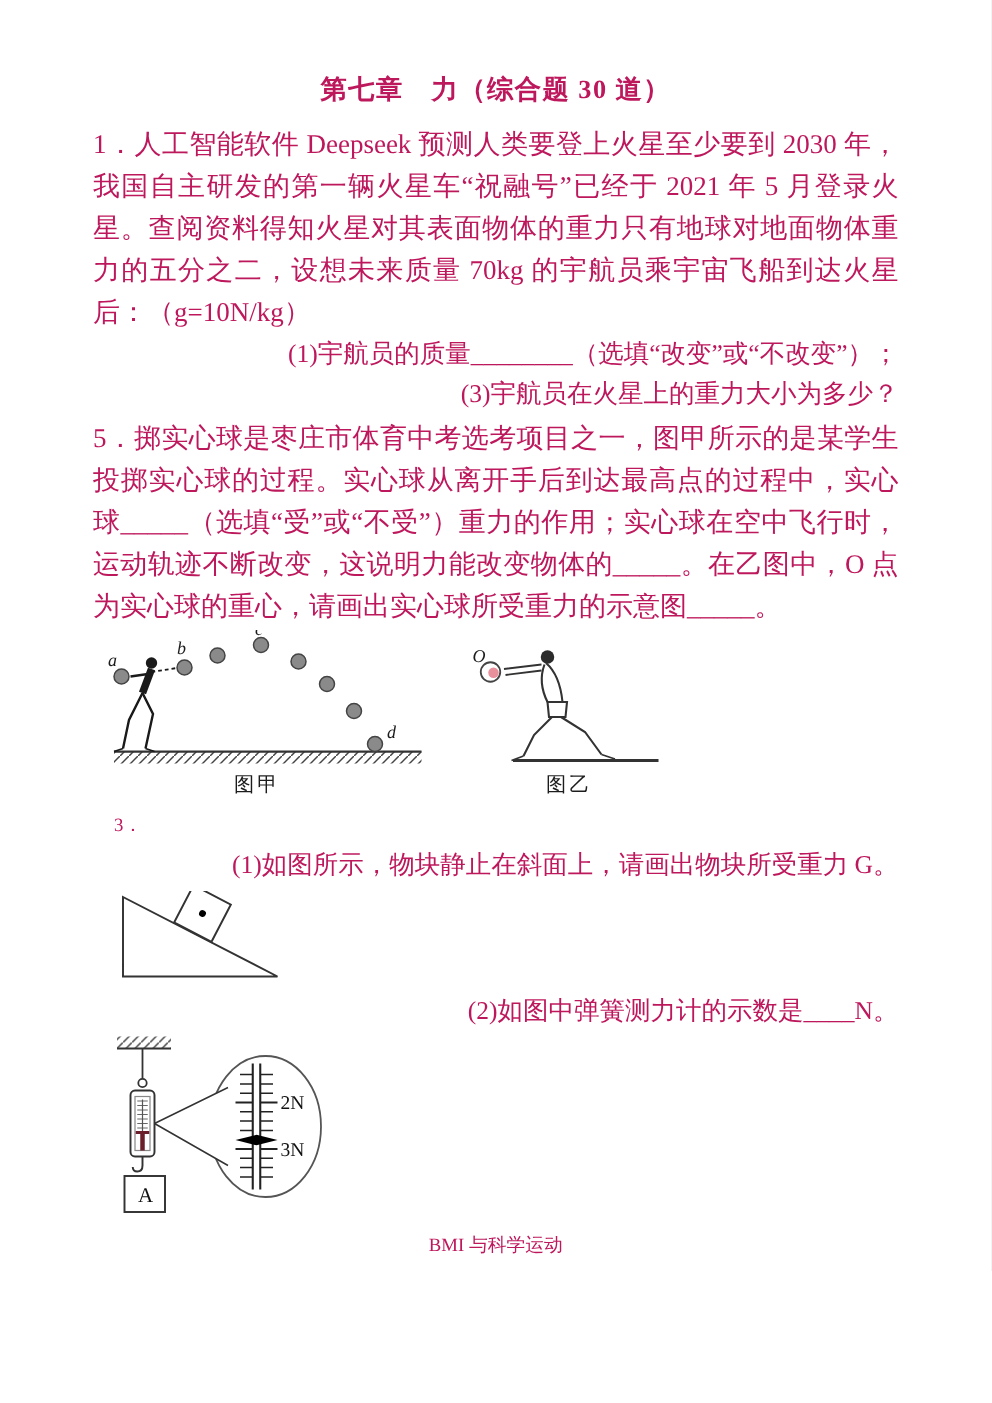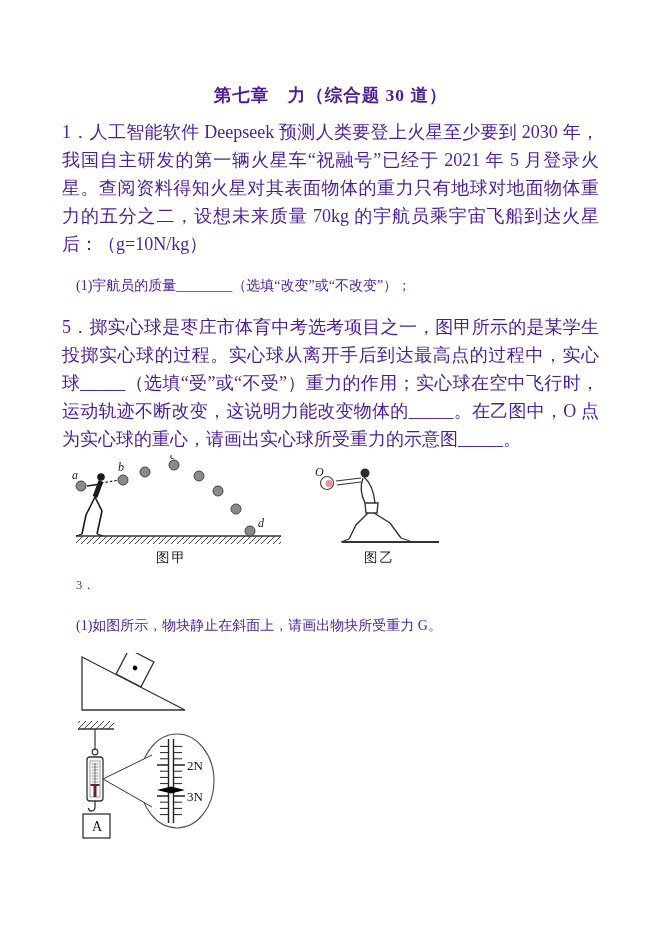--- a/index.html
+++ b/index.html
@@ -2,53 +2,54 @@
 <html><head>
 <meta charset="utf-8">
 <style>
   html,body{margin:0;padding:0;background:#e9e9e9;}
   .page{
     position:relative;
     width:661px;height:935px;
     margin:0 auto;
     background:#ffffff;
     box-sizing:border-box;
-    padding:82px 62px 0 62px;
+    padding:46px 62px 0 62px;
     font-family:"Liberation Serif","DejaVu Serif",serif;
-    color:#4c1d95;
+    color:#be185d;
     overflow:hidden;
   }
   .doc-title{
     font-size:17.5px;font-weight:bold;text-align:center;
     margin:0 0 10px 0;line-height:26px;letter-spacing:1px;
   }
   .para{
     font-size:18px;line-height:28px;margin:0;
     text-align:justify;
   }
-  .subline{font-size:14px;line-height:27px;margin:14px;}
+  .subline{font-size:17px;line-height:27px;margin:0;text-align:right;}
   .qnum{font-size:12.5px;line-height:26px;margin:4px 0 0 14px;}
   .fig-row{display:flex;align-items:flex-end;gap:10px;margin:2px 0 0 6px;}
   .fig-block{display:block;margin:4px 0 2px 14px;}
   .fig-spring{display:block;margin:2px 0 0 14px;}
   .article-title{font-size:12.5px;line-height:26px;text-align:center;margin:4px 0 0 0;}
   svg text.fig-caption{font-size:13.5px;letter-spacing:2px;fill:#1c1c1c;}
   svg text.pt-label{font-size:12px;font-style:italic;fill:#1c1c1c;}
   svg text.scale-label{font-size:13px;fill:#111;}
   svg text.block-label{font-size:14px;fill:#111;}
 </style>
 </head>
 <body>
 
 <div class="page">
 
   <h1 class="doc-title">第七章　力（综合题 30 道）</h1>
 
   <p class="para">1．人工智能软件 Deepseek 预测人类要登上火星至少要到 2030 年，我国自主研发的第一辆火星车“祝融号”已经于 2021 年 5 月登录火星。查阅资料得知火星对其表面物体的重力只有地球对地面物体重力的五分之二，设想未来质量 70kg 的宇航员乘宇宙飞船到达火星后：（g=10N/kg）</p>
   <p class="subline">(1)宇航员的质量________（选填“改变”或“不改变”）；</p>
+  <p class="subline">(3)宇航员在火星上的重力大小为多少？</p>
 
   <p class="para" style="margin-top:2px;">5．掷实心球是枣庄市体育中考选考项目之一，图甲所示的是某学生投掷实心球的过程。实心球从离开手后到达最高点的过程中，实心球_____（选填“受”或“不受”）重力的作用；实心球在空中飞行时，运动轨迹不断改变，这说明力能改变物体的_____。在乙图中，O 点为实心球的重心，请画出实心球所受重力的示意图_____。</p>
 
   <div class="fig-row">
 
     <svg width="230" height="113" viewBox="0 0 230 113">
       <defs>
         <pattern id="hatch1" width="6" height="6" patternUnits="userSpaceOnUse">
           <path d="M0 6L6 0" stroke="#444" stroke-width="1"></path>
         </pattern>
@@ -113,20 +114,21 @@
   <p class="subline">(1)如图所示，物块静止在斜面上，请画出物块所受重力 G。</p>
 
   <svg class="fig-block" width="120" height="64" viewBox="0 0 120 64">
     <polygon points="6,4 109,57 6,57" fill="#ffffff" stroke="#333" stroke-width="1.3"></polygon>
     <g transform="translate(59,15) rotate(27.5)">
       <rect x="-14" y="-14" width="28" height="28" fill="#ffffff" stroke="#333" stroke-width="1.3"></rect>
       <circle cx="0" cy="0" r="2.3" fill="#000"></circle>
     </g>
   </svg>
 
+  <p class="subline" style="margin-top:2px;">(2)如图中弹簧测力计的示数是____N。</p>
 
   <svg class="fig-spring" width="160" height="124" viewBox="0 0 160 124">
     <defs>
       <pattern id="hatch2" width="6" height="6" patternUnits="userSpaceOnUse">
         <path d="M0 6L6 0" stroke="#444" stroke-width="1"></path>
       </pattern>
     </defs>
 
     <g>
       <rect x="2" y="2" width="36" height="8" fill="url(#hatch2)"></rect>
@@ -163,14 +165,15 @@
       <path d="M84 27.4H92.5M84 33.6H92.5M84 39.8H92.5M84 52.2H92.5M84 58.4H92.5M84 64.6H92.5M84 70.8H92.5M84 83.2H92.5M84 89.4H92.5M84 95.6H92.5" stroke-width="1"></path>
       <path d="M81 46H92.5M81 77H92.5" stroke-width="1.4"></path>
       <path d="M97.5 27.4H106M97.5 33.6H106M97.5 39.8H106M97.5 52.2H106M97.5 58.4H106M97.5 64.6H106M97.5 70.8H106M97.5 83.2H106M97.5 89.4H106M97.5 95.6H106" stroke-width="1"></path>
       <path d="M97.5 46H109M97.5 77H109" stroke-width="1.4"></path>
     </g>
     <polygon points="81,71 95,67.5 109,71 95,74.5" fill="#000" stroke="none"></polygon>
     <text class="scale-label" x="111" y="50.5">2N</text>
     <text class="scale-label" x="111" y="81.5">3N</text>
   </svg>
 
+  <p class="article-title">BMI 与科学运动</p>
 
 </div>
 
 </body></html>

